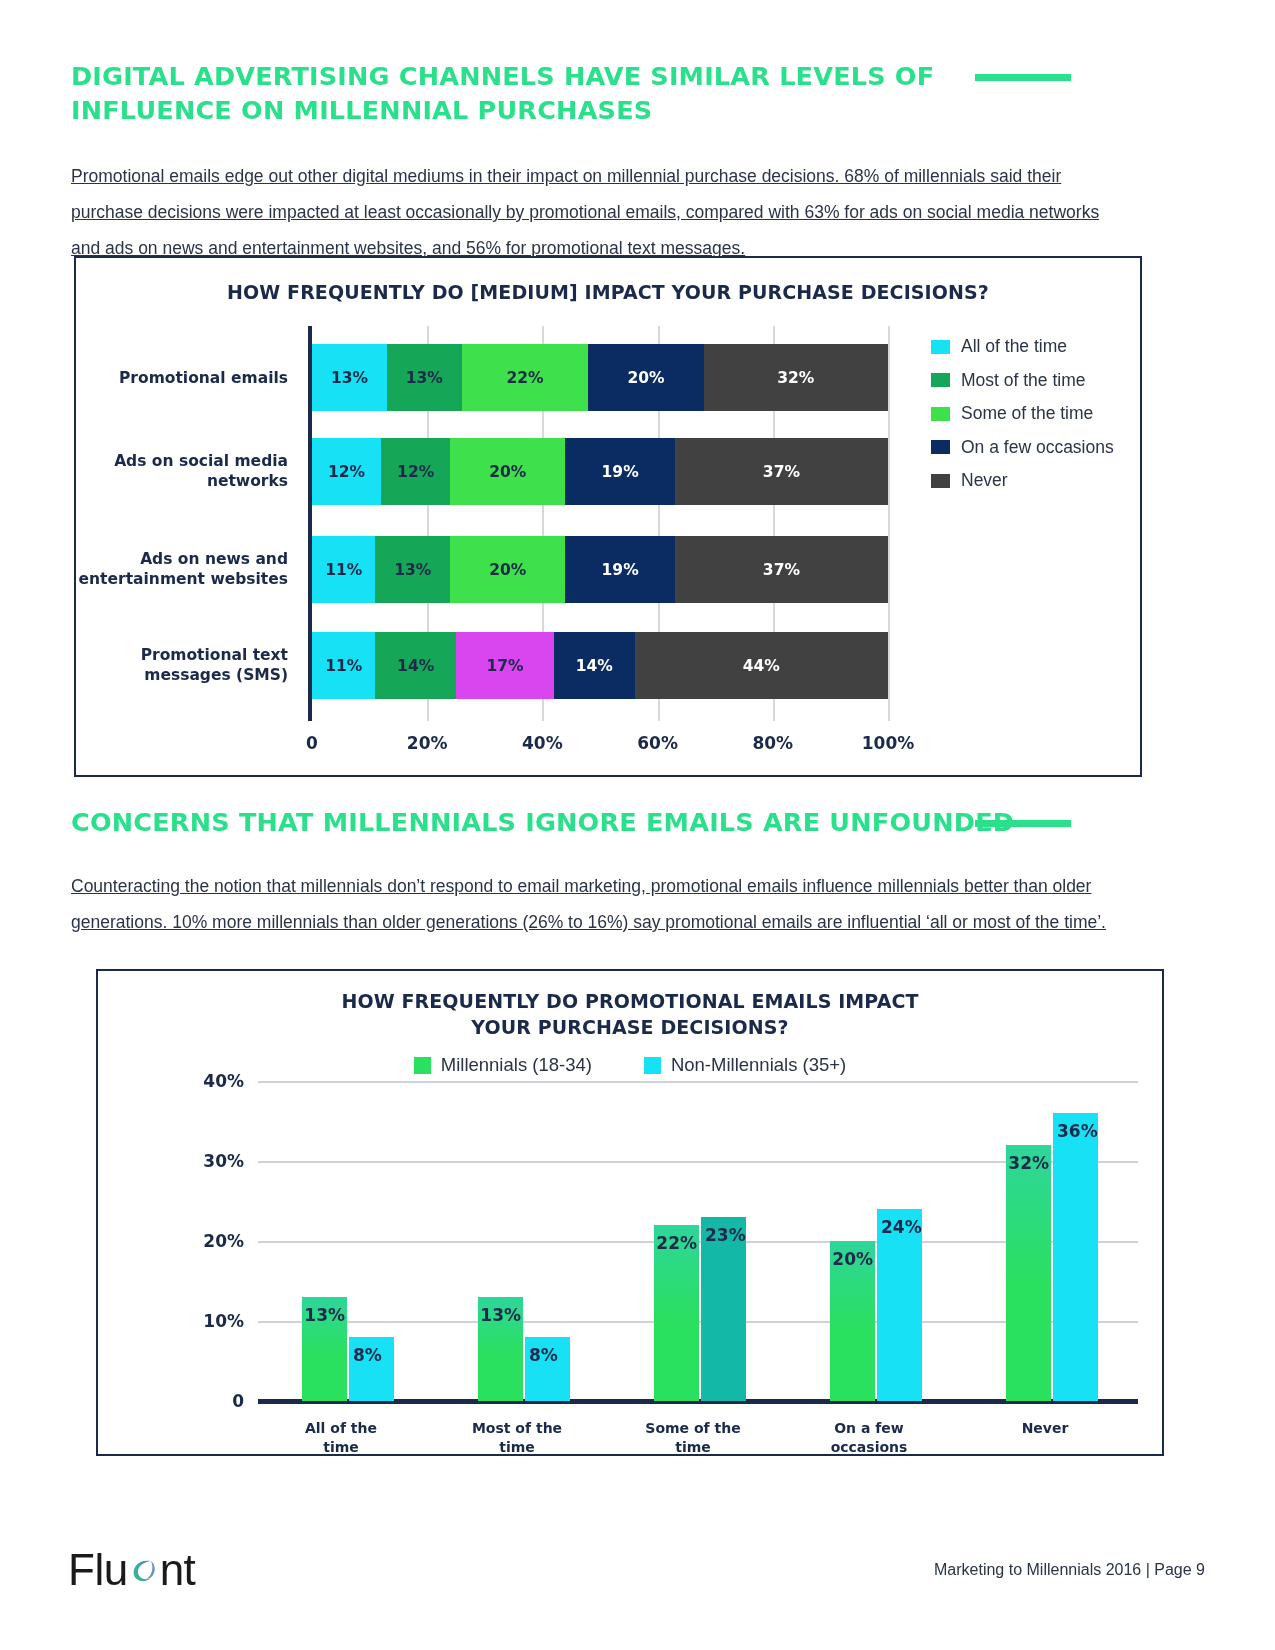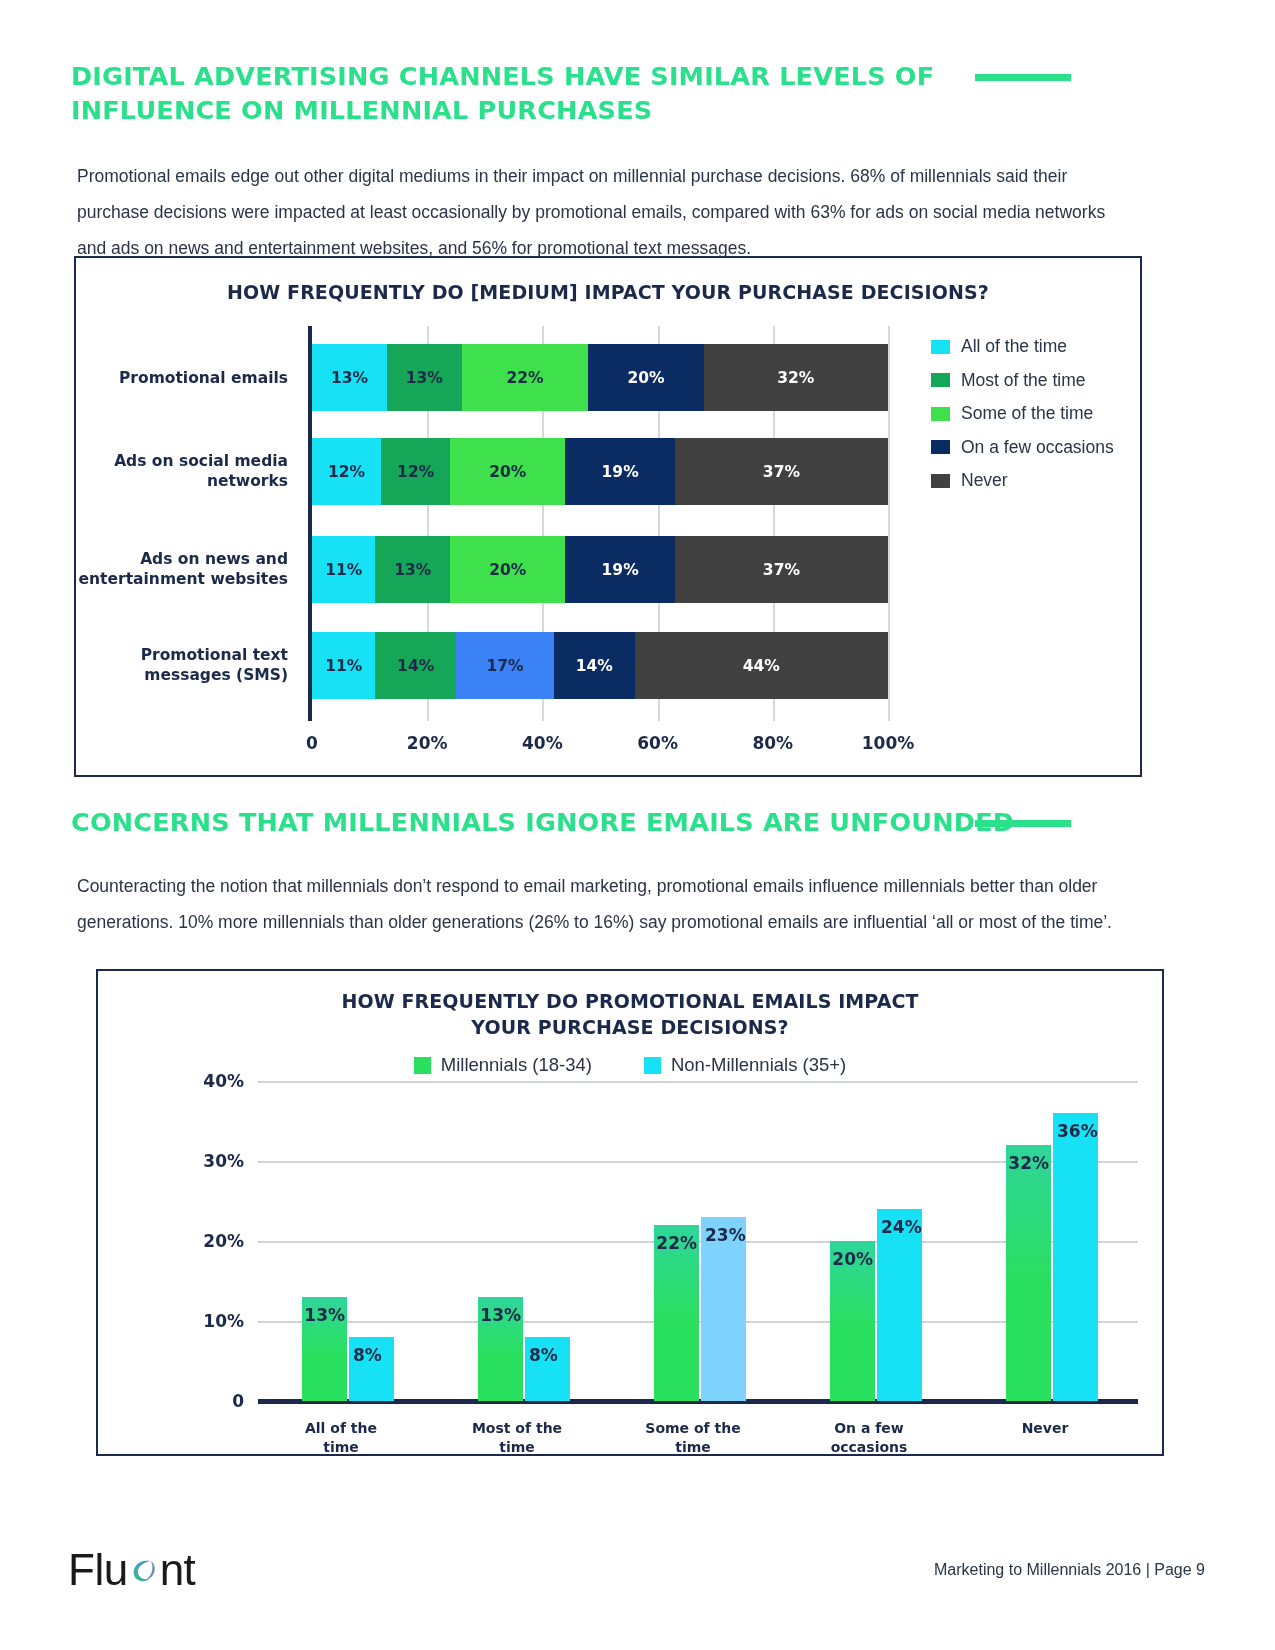--- a/index.html
+++ b/index.html
@@ -38,26 +38,27 @@
     height: 7px;
     background: #2ae08b;
     right: 0px;
     top: 14px;
   }
   #sec1-head { top: 60px; }
   #sec2-head { top: 806px; }
 
   .body-copy {
     position: absolute;
-    left: 77px;
+    left: 71px;
     width: 1055px;
     font-size: 17.5px;
     line-height: 2.06;
     color: #2a3446;
     font-family: "Liberation Sans", sans-serif;
+    text-decoration: underline;
   }
   #sec1-copy { top: 158px; }
   #sec2-copy { top: 868px; }
 
   
   .chart-frame {
     position: absolute;
     border: 2px solid #1b2a4a;
     background: #fff;
     left: 74px;
@@ -300,21 +301,21 @@
           <div class="c1-seg" style="width: 63.36px; background: rgb(23, 225, 245); color: rgb(27, 42, 74);">11%</div>
           <div class="c1-seg" style="width: 74.88px; background: rgb(22, 166, 87); color: rgb(27, 42, 74);">13%</div>
           <div class="c1-seg" style="width: 115.2px; background: rgb(62, 224, 75); color: rgb(27, 42, 74);">20%</div>
           <div class="c1-seg" style="width: 109.44px; background: rgb(11, 44, 99); color: rgb(255, 255, 255);">19%</div>
           <div class="c1-seg" style="width: 213.12px; background: rgb(65, 65, 65); color: rgb(255, 255, 255);">37%</div>
         </div>
         <div class="c1-catlabel" style="top: 318.5px; right: calc(100% + 20px);">Promotional text messages (SMS)</div>
         <div class="c1-row" style="top: 306px;">
           <div class="c1-seg" style="width: 63.36px; background: rgb(23, 225, 245); color: rgb(27, 42, 74);">11%</div>
           <div class="c1-seg" style="width: 80.64px; background: rgb(22, 166, 87); color: rgb(27, 42, 74);">14%</div>
-          <div class="c1-seg" style="width: 97.92px; background: #3b82f6; color: rgb(27, 42, 74);">17%</div>
+          <div class="c1-seg" style="width: 97.92px; background: #d946ef; color: rgb(27, 42, 74);">17%</div>
           <div class="c1-seg" style="width: 80.64px; background: rgb(11, 44, 99); color: rgb(255, 255, 255);">14%</div>
           <div class="c1-seg" style="width: 253.44px; background: rgb(65, 65, 65); color: rgb(255, 255, 255);">44%</div>
         </div>
         <div class="c1-xlabel" style="left: 4px; top: 407px;">0</div>
         <div class="c1-xlabel" style="left: 119.2px; top: 407px;">20%</div>
         <div class="c1-xlabel" style="left: 234.4px; top: 407px;">40%</div>
         <div class="c1-xlabel" style="left: 349.6px; top: 407px;">60%</div>
         <div class="c1-xlabel" style="left: 464.8px; top: 407px;">80%</div>
         <div class="c1-xlabel" style="left: 580px; top: 407px;">100%</div>
       </div>
@@ -396,21 +397,21 @@
           </div>
           <div class="c2-catlabel">
             <div>Most of the</div>
             <div>time</div>
           </div>
         </div>
         <div class="c2-group" style="left: 352px; width: 176px;">
           <div class="c2-bar c2-bar-m" style="height: 176px;">
             <span class="c2-bar-label">22%</span>
           </div>
-          <div class="c2-bar c2-bar-n" style="height: 184px; background: #7dd3fc;">
+          <div class="c2-bar c2-bar-n" style="height: 184px; background: #14b8a6;">
             <span class="c2-bar-label">23%</span>
           </div>
           <div class="c2-catlabel">
             <div>Some of the</div>
             <div>time</div>
           </div>
         </div>
         <div class="c2-group" style="left: 528px; width: 176px;">
           <div class="c2-bar c2-bar-m" style="height: 160px;">
             <span class="c2-bar-label">20%</span>

